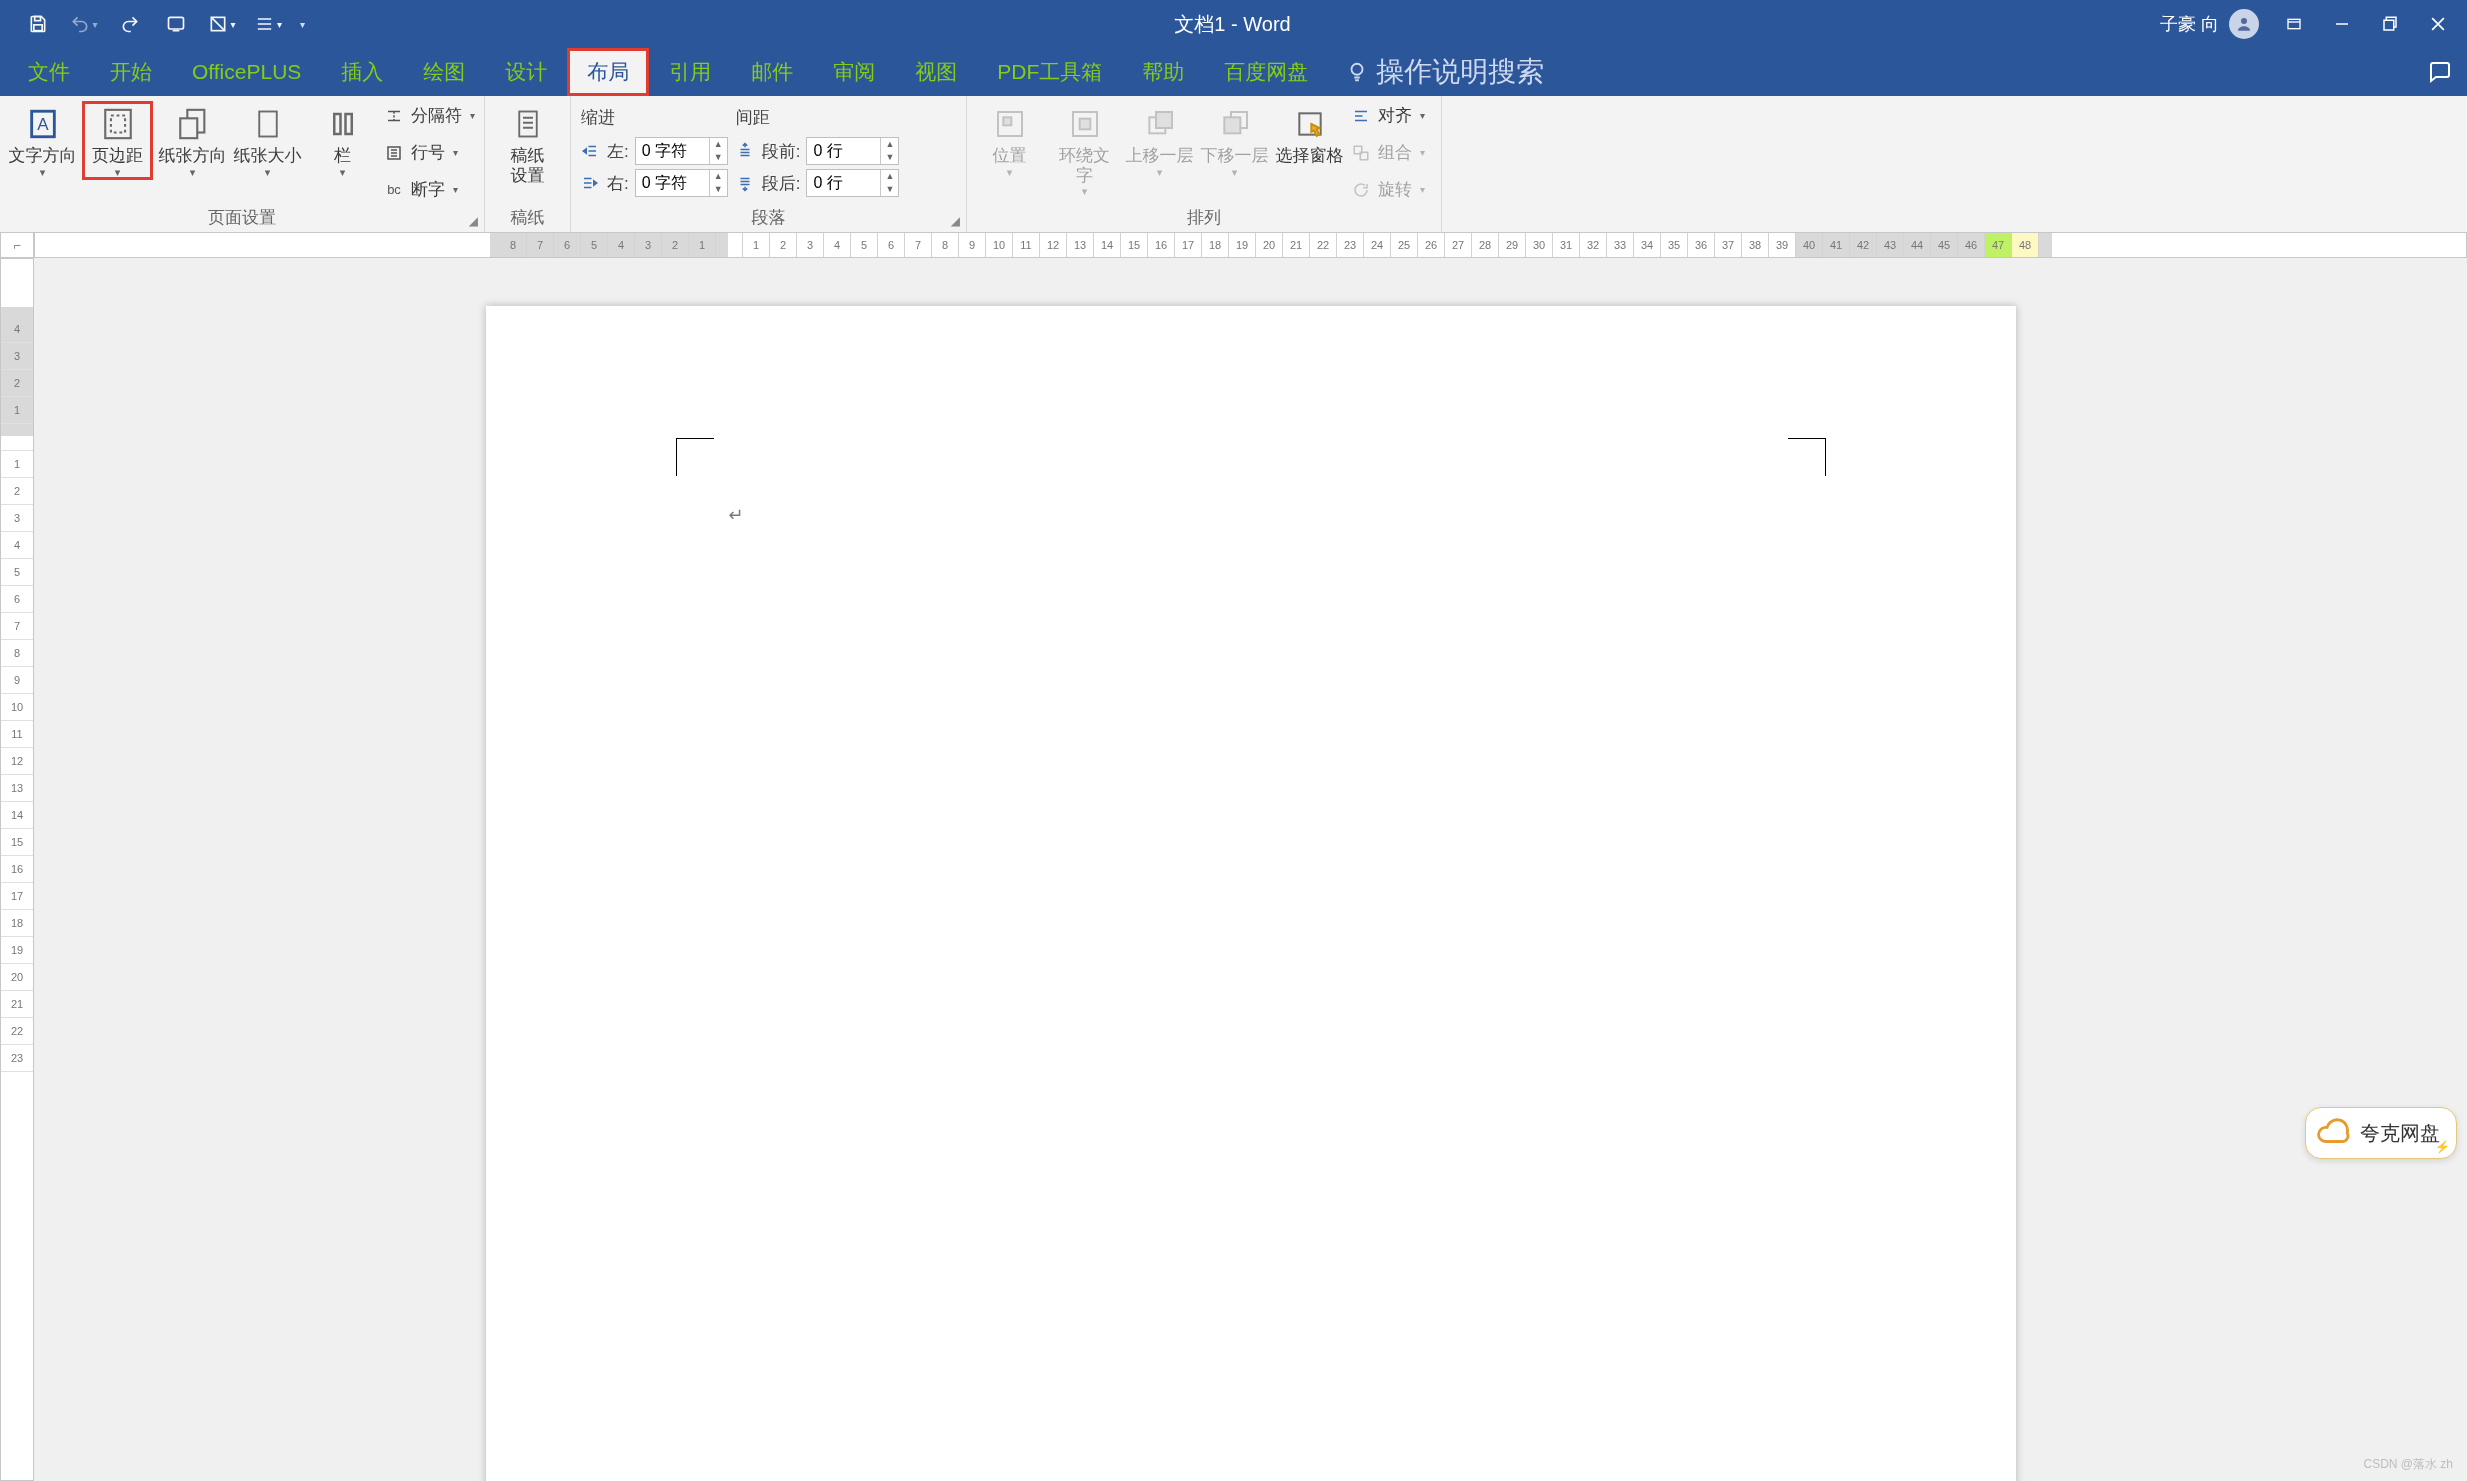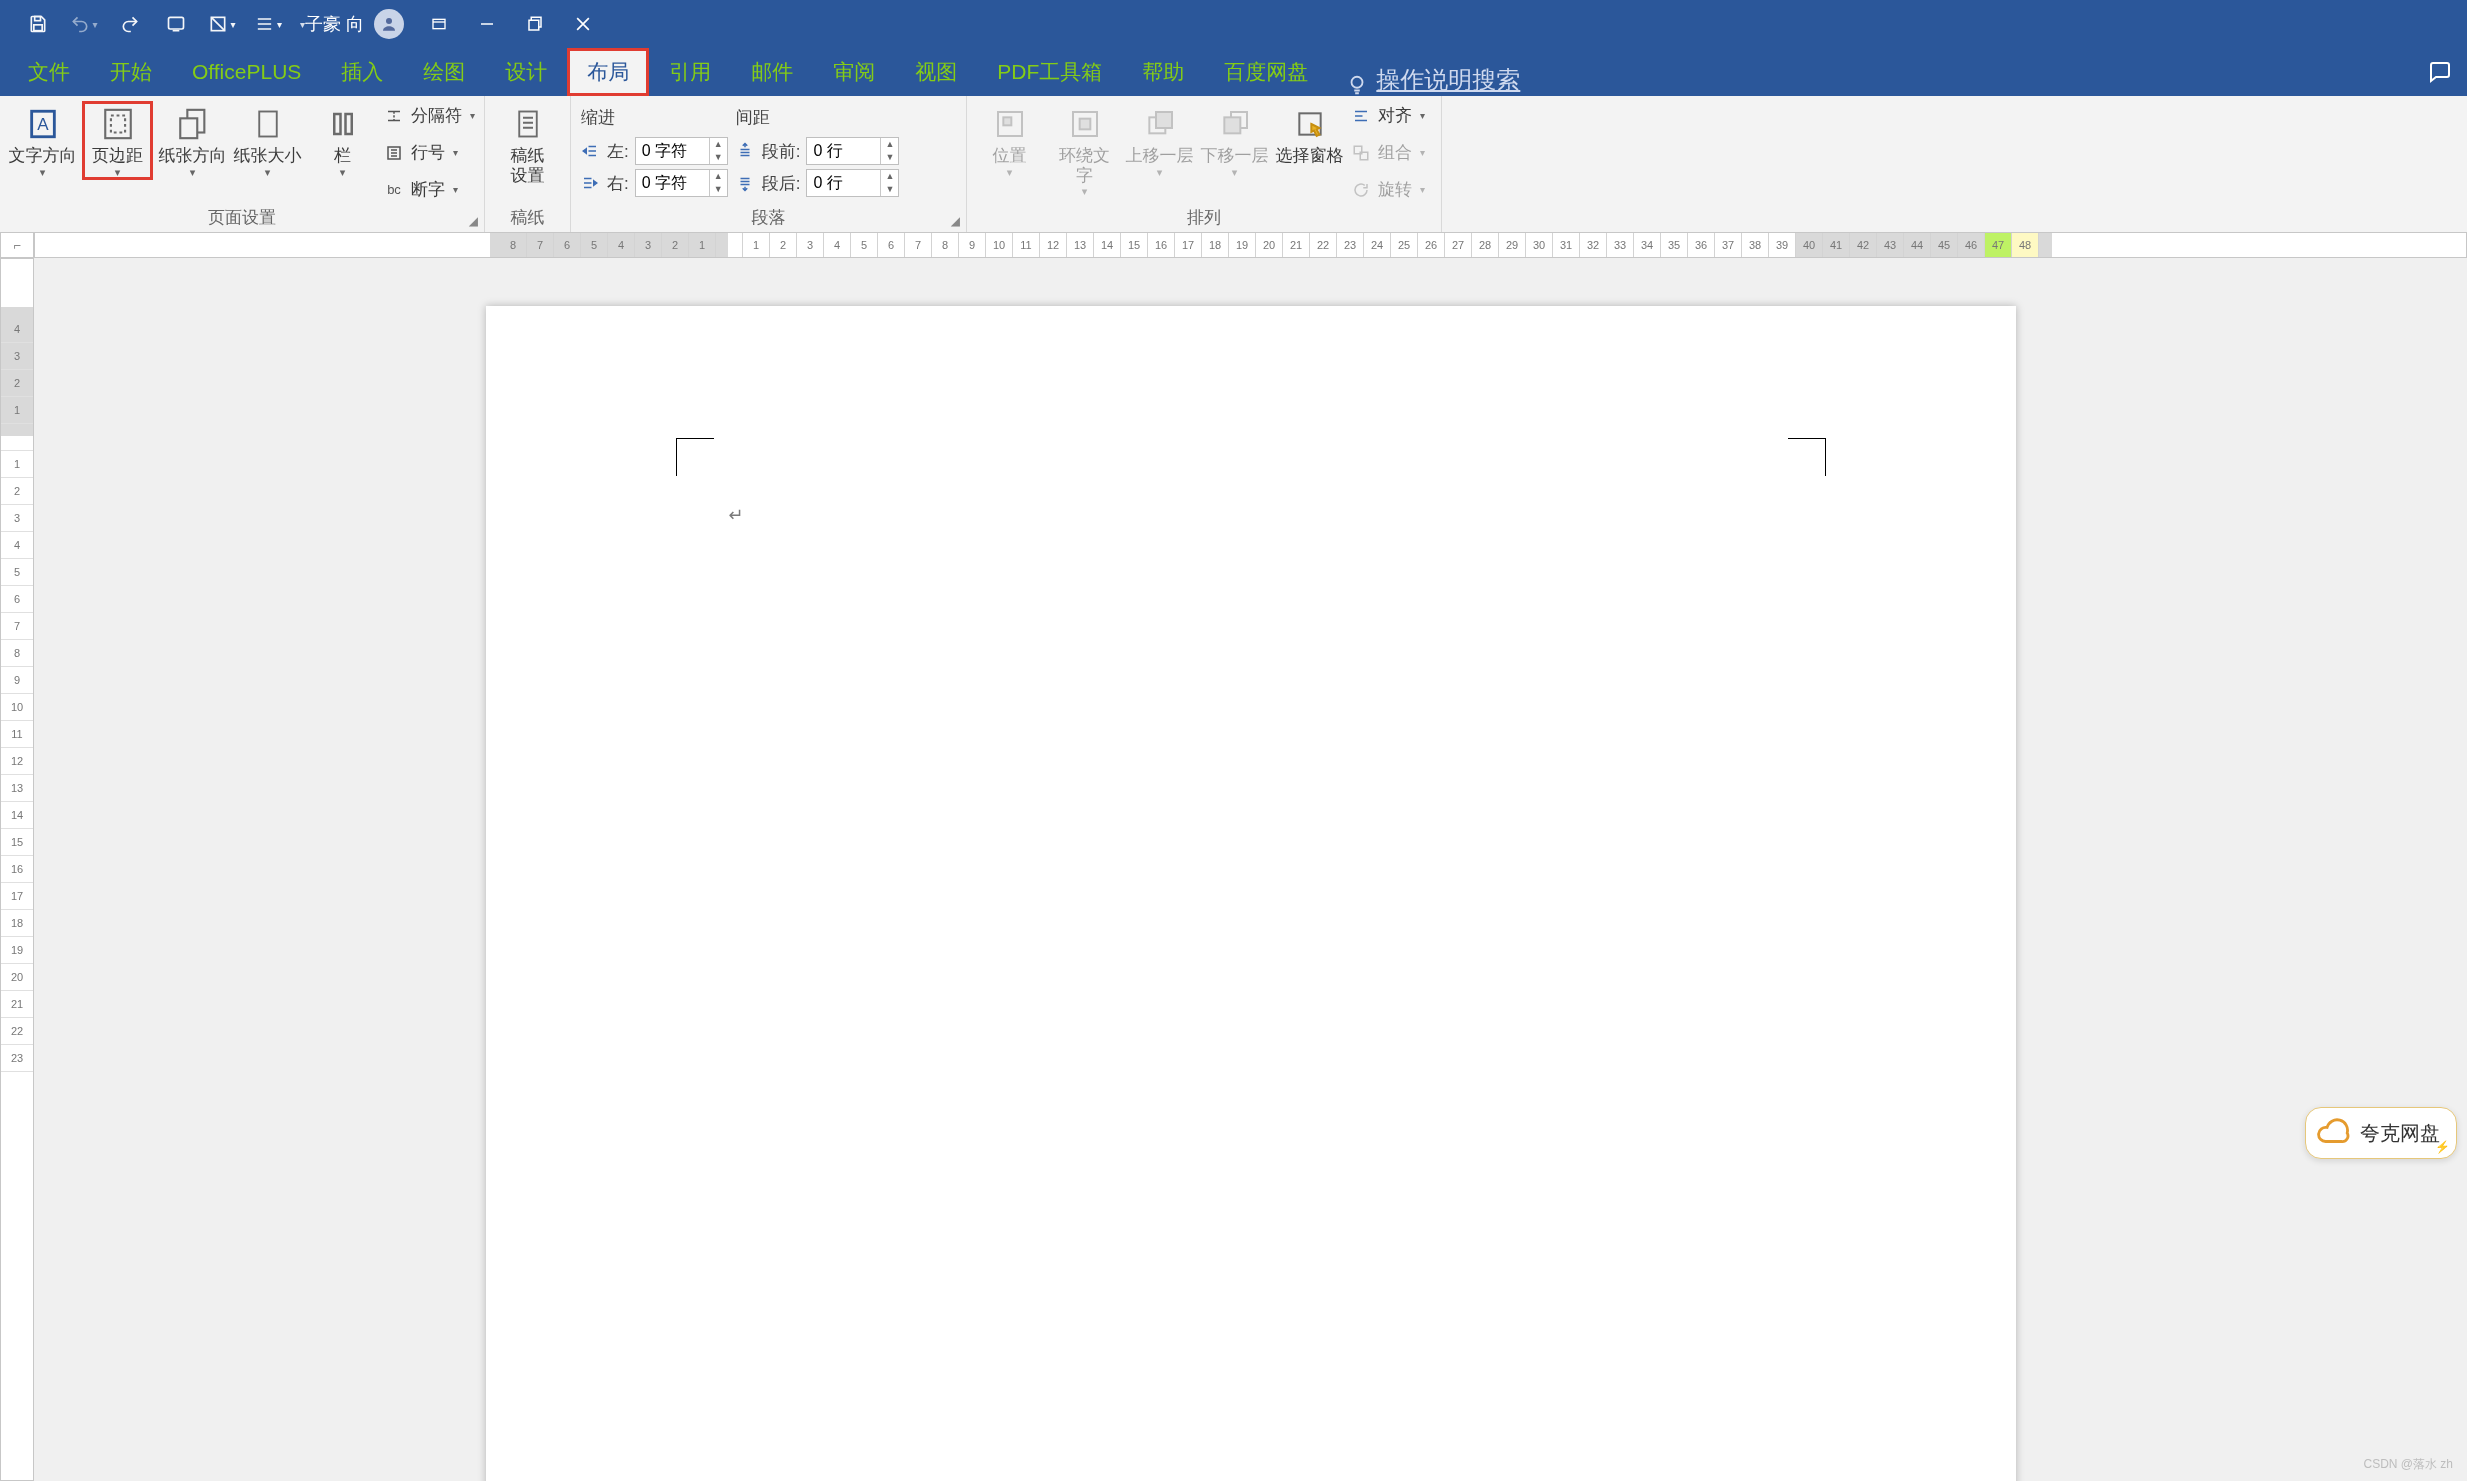--- a/index.html
+++ b/index.html
@@ -17,21 +17,21 @@
 .user { display:flex; align-items:center; gap:10px; font-size:18px; }
 .avatar { width:30px; height:30px; border-radius:50%; background:#c9d4e8; display:flex; align-items:center; justify-content:center; }
 .avatar svg { width:18px; height:18px; fill:#53699c; }
 .winbtn { width:26px; height:26px; display:flex; align-items:center; justify-content:center; font-size:16px; }
 
 
 .tabbar { height:48px; background:#2b579a; display:flex; align-items:stretch; padding-left:8px; }
 .tab { padding:0 20px; display:flex; align-items:center; color:#84cc16; font-size:21px; cursor:pointer; position:relative; }
 .tab.active { background:#f3f3f3; color:#2b579a; }
 .tab.hl { outline:3px solid #e03c31; outline-offset:-3px; }
-.tellme { display:flex; align-items:flex-end; gap:8px; color:#cfd9ee; font-size:24px; margin-left:18px;text-decoration:underline; }
+.tellme { display:flex; align-items:center; gap:8px; color:#cfd9ee; font-size:28px; margin-left:18px; }
 .tellme .bulb { width:22px; height:22px; }
 .tab-comment { margin-left:auto; padding:0 14px; display:flex; align-items:center; }
 
 
 .ribbon { height:137px; background:#f3f3f3; border-bottom:1px solid #d4d4d4; display:flex; }
 .group { border-right:1px solid #d9d9d9; display:flex; flex-direction:column; }
 .group-body { flex:1; display:flex; align-items:flex-start; padding:6px 8px 0; gap:6px; }
 .group-label { height:26px; font-size:17px; color:#666; text-align:center; position:relative; }
 .group-label .dl { position:absolute; right:6px; bottom:4px; font-size:12px; color:#888; }
 
@@ -119,20 +119,21 @@
           <path d="M4 4l16 16"></path>
         </svg>
       </span>
     <span class="ico drop">
         <svg width="22" height="20" viewBox="0 0 24 24" fill="none" stroke="#fff" stroke-width="2">
           <path d="M4 6h16M4 12h16M4 18h16"></path>
         </svg>
       </span>
     <span class="small-drop">▾</span>
   </div>
+  <div class="title-center">文档1  -  Word</div>
   <div class="title-right">
     <div class="user">
       <span>子豪 向</span>
       <span class="avatar">
           <svg viewBox="0 0 24 24">
             <circle cx="12" cy="8" r="4"></circle>
             <path d="M4 21c0-4 4-6 8-6s8 2 8 6"></path>
           </svg>
         </span>
     </div>

